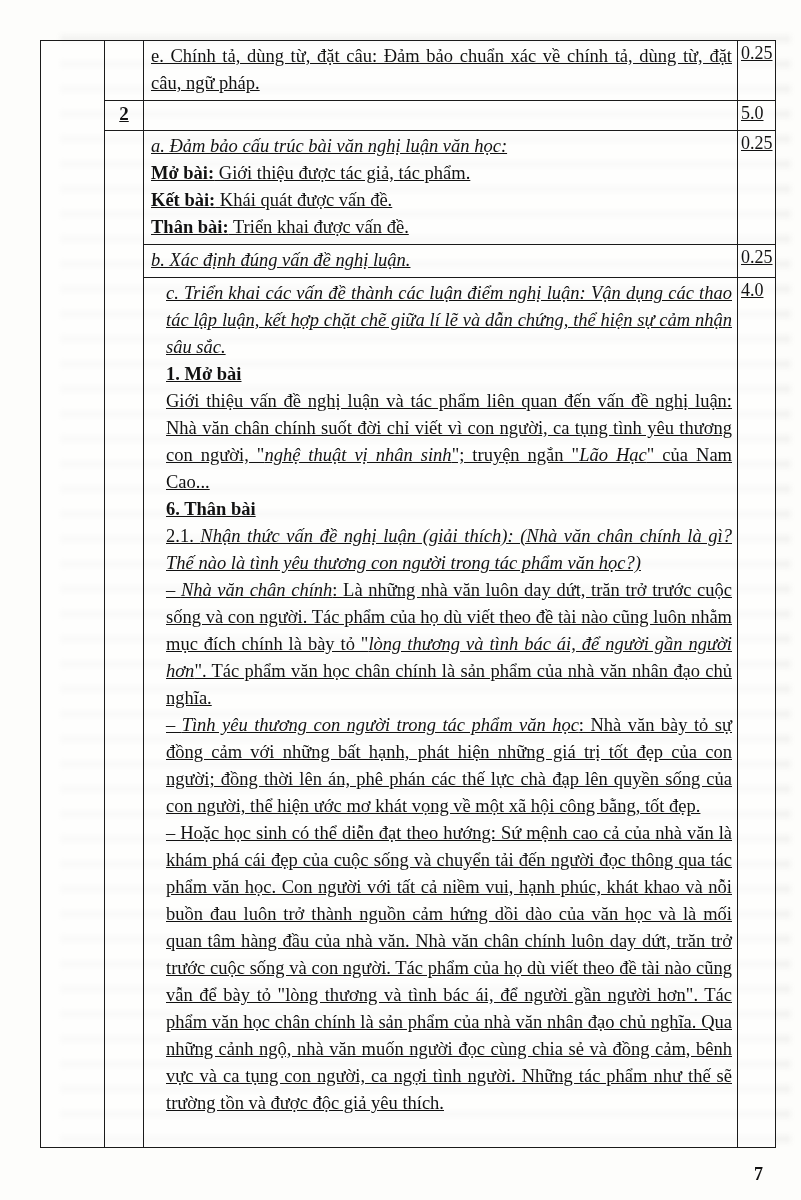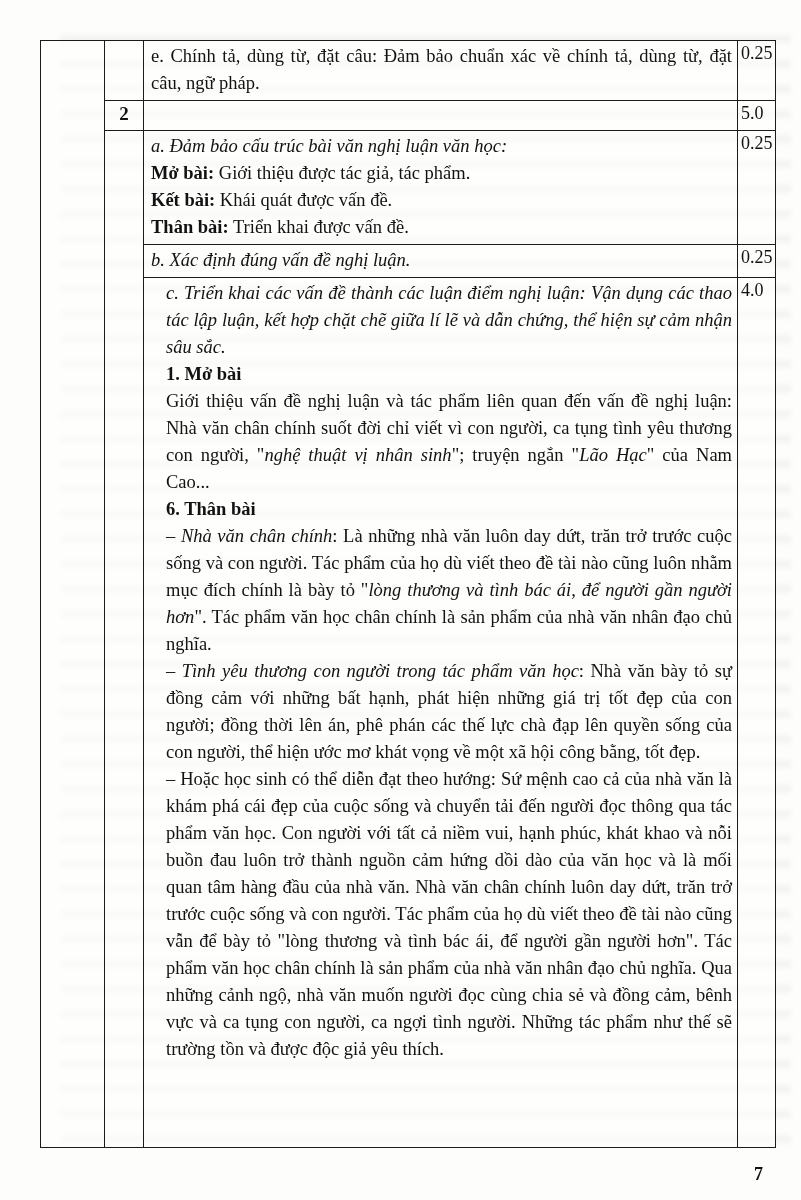--- a/index.html
+++ b/index.html
@@ -32,20 +32,21 @@
   .col-outer-left {
     width: 64px;
     border-right: 1.4px solid #1b1b1b;
     flex: 0 0 auto;
   }
   .table-main {
     flex: 1 1 auto;
     display: flex;
     flex-direction: column;
     min-width: 0;
+    text-decoration: underline;
   }
   .row { display: flex; border-bottom: 1.4px solid #1b1b1b; }
   .row:last-child, .subrows .row:last-child { border-bottom: none; margin-left: 15px; }
   .cell-no {
     width: 39px; flex: 0 0 auto;
     border-right: 1.4px solid #1b1b1b;
     text-align: center;
     font-weight: bold;
     font-size: 19px;
     padding-top: 2px;
@@ -125,20 +126,21 @@
               </div>
             <div class="cell-points">0.25</div>
           </div>
 
           <div class="row row-c">
             <div class="cell-content">
                 <p><span class="i">c. Triển khai các vấn đề thành các luận điểm nghị luận: Vận dụng các thao tác lập luận, kết hợp chặt chẽ giữa lí lẽ và dẫn chứng, thể hiện sự cảm nhận sâu sắc.</span></p>
                 <p><span class="b">1. Mở bài</span></p>
                 <p><span>Giới thiệu vấn đề nghị luận và tác phẩm liên quan đến vấn đề nghị luận: Nhà văn chân chính suốt đời chỉ viết vì con người, ca tụng tình yêu thương con người, "</span><span class="i">nghệ thuật vị nhân sinh</span><span>"; truyện ngắn "</span><span class="i">Lão Hạc</span><span>" của Nam Cao...</span></p>
                 <p><span class="b">6. Thân bài</span></p>
+                <p><span>2.1. </span><span class="i">Nhận thức vấn đề nghị luận (giải thích): (Nhà văn chân chính là gì? Thế nào là tình yêu thương con người trong tác phẩm văn học?)</span></p>
                 <p><span>– </span><span class="i">Nhà văn chân chính</span><span>: Là những nhà văn luôn day dứt, trăn trở trước cuộc sống và con người. Tác phẩm của họ dù viết theo đề tài nào cũng luôn nhằm mục đích chính là bày tỏ "</span><span class="i">lòng thương và tình bác ái, để người gần người hơn</span><span>". Tác phẩm văn học chân chính là sản phẩm của nhà văn nhân đạo chủ nghĩa.</span></p>
                 <p><span>– </span><span class="i">Tình yêu thương con người trong tác phẩm văn học</span><span>: Nhà văn bày tỏ sự đồng cảm với những bất hạnh, phát hiện những giá trị tốt đẹp của con người; đồng thời lên án, phê phán các thế lực chà đạp lên quyền sống của con người, thể hiện ước mơ khát vọng về một xã hội công bằng, tốt đẹp.</span></p>
                 <p><span>– Hoặc học sinh có thể diễn đạt theo hướng: Sứ mệnh cao cả của nhà văn là khám phá cái đẹp của cuộc sống và chuyển tải đến người đọc thông qua tác phẩm văn học. Con người với tất cả niềm vui, hạnh phúc, khát khao và nỗi buồn đau luôn trở thành nguồn cảm hứng dồi dào của văn học và là mối quan tâm hàng đầu của nhà văn. Nhà văn chân chính luôn day dứt, trăn trở trước cuộc sống và con người. Tác phẩm của họ dù viết theo đề tài nào cũng vẫn để bày tỏ "lòng thương và tình bác ái, để người gần người hơn". Tác phẩm văn học chân chính là sản phẩm của nhà văn nhân đạo chủ nghĩa. Qua những cảnh ngộ, nhà văn muốn người đọc cùng chia sẻ và đồng cảm, bênh vực và ca tụng con người, ca ngợi tình người. Những tác phẩm như thế sẽ trường tồn và được độc giả yêu thích.</span></p>
               </div>
             <div class="cell-points">4.0</div>
           </div>
 
         </div>
       </div>
 

